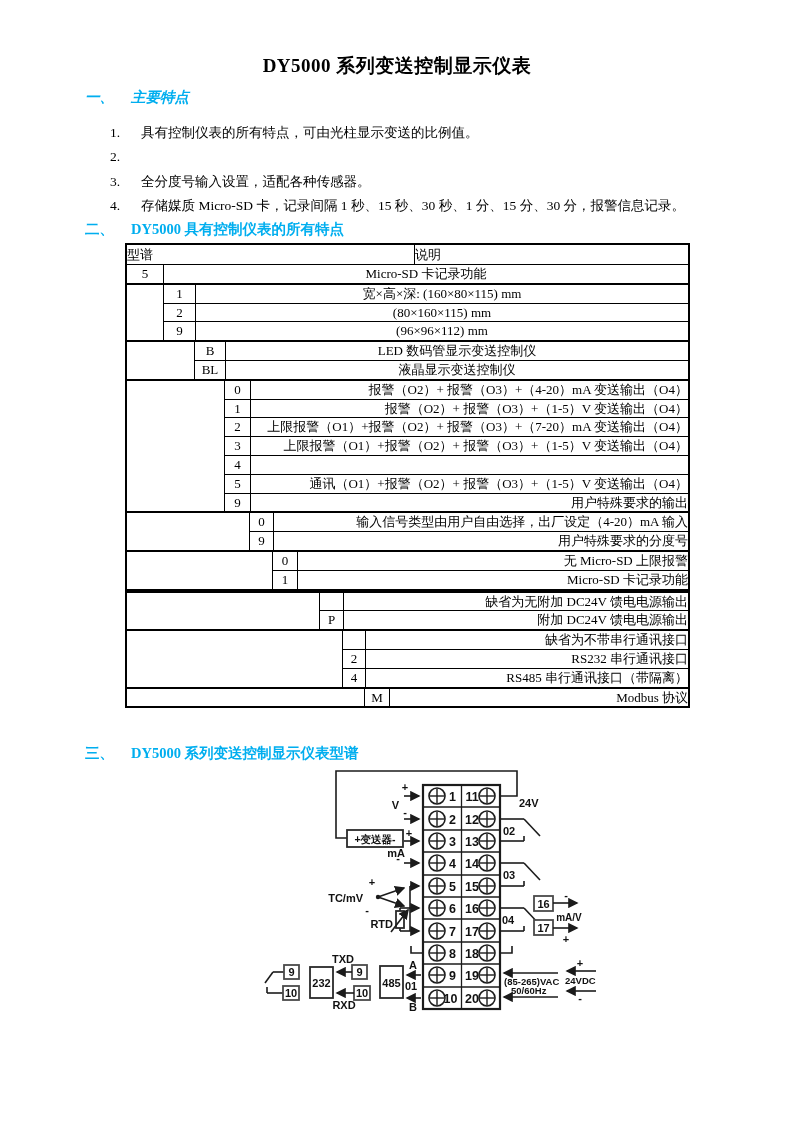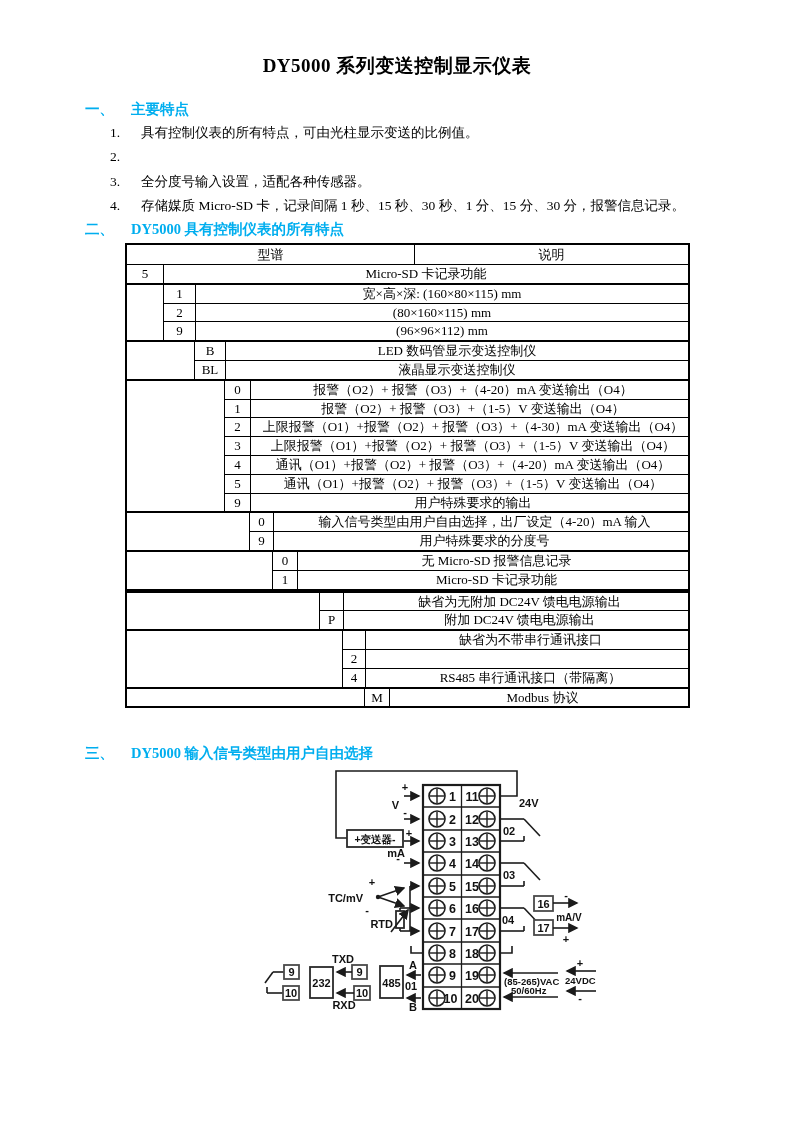--- a/index.html
+++ b/index.html
@@ -26,33 +26,33 @@
   
   .feature-list { left:110px; top:121px; width:620px; font-size:13.5px; }
   .feature-item { display:flex; height:24.4px; line-height:24.4px; }
   .feature-item .f-num { width:31px; }
 
   
   .mtable {
     left:125px; top:243px; width:561px; border:2px solid #000;
     font-size:13px; background:#fff;
   }
-  .mt-header { display:flex; height:19px; line-height:19px; border-bottom:1px solid #000; text-align:center; }
+  .mt-header { display:flex; height:19px; line-height:19px; border-bottom:1px solid #000; text-align:left; }
   .mt-header .h-left  { width:287px; border-right:1px solid #000; }
   .mt-header .h-right { flex:1; }
   .group { display:flex; align-items:stretch; }
   .group + .group { border-top:2px solid #000; }
   .gpad  { border-right:1px solid #000; flex:none; }
   .gbody { flex:1; min-width:0; }
   .trow  { display:flex; height:17.8px; line-height:17.8px; }
   .trow + .trow { border-top:1px solid #000; }
   .tkey  { border-right:1px solid #000; text-align:center; flex:none; }
   .tdesc { flex:1; white-space:nowrap; overflow:hidden; }
   .g-center .tdesc { text-align:center; }
-  .g-left   .tdesc { text-align:center; padding-left:7px; }
+  .g-left   .tdesc { text-align:right; padding-left:7px; }
 
   
   .wiring-svg { left:255px; top:752px; }
   .w  { stroke:#1b1b1b; stroke-width:1.6; fill:none; }
   .thin { stroke:#1b1b1b; stroke-width:1.3; fill:none; }
   .blk { fill:#fff; stroke:#1b1b1b; stroke-width:2.2; }
   .box { fill:#fff; stroke:#2a2a2a; stroke-width:1.8; }
   .jbox{ fill:#fff; stroke:#4a4a4a; stroke-width:1.8; }
   text { font-family:"Liberation Sans","DejaVu Sans",sans-serif; fill:#111; }
   .tnum { font-size:12.5px; font-weight:bold; text-anchor:middle; }
@@ -60,21 +60,21 @@
   .lbm  { font-size:11px;  font-weight:bold; text-anchor:middle; }
   .lbe  { font-size:11px;  font-weight:bold; text-anchor:end; }
   .sm   { font-size:9.5px; font-weight:bold; }
   .cjk  { font-size:10.5px; font-weight:bold; text-anchor:middle; }
 </style>
 </head>
 <body>
 
 <div class="abs doc-title">DY5000 系列变送控制显示仪表</div>
 
-<div class="abs sec-head" style="top:100px;">
+<div class="abs sec-head" style="top:88px;font-style:italic;">
   <span class="sec-num">一、</span><span>主要特点</span>
 </div>
 
 <div class="abs feature-list">
   <div class="feature-item">
     <span class="f-num">1.</span>
     <span>具有控制仪表的所有特点，可由光柱显示变送的比例值。</span>
   </div>
   <div class="feature-item">
     <span class="f-num">2.</span>
@@ -146,29 +146,28 @@
       <div class="trow">
         <div class="tkey" style="width:25px;">0</div>
         <div class="tdesc">报警（O2）+ 报警（O3）+（4-20）mA 变送输出（O4）</div>
       </div>
       <div class="trow">
         <div class="tkey" style="width:25px;">1</div>
         <div class="tdesc">报警（O2）+ 报警（O3）+（1-5）V 变送输出（O4）</div>
       </div>
       <div class="trow">
         <div class="tkey" style="width:25px;">2</div>
-        <div class="tdesc">上限报警（O1）+报警（O2）+ 报警（O3）+（4-30）mA 变送输出（O4）</div>
+        <div class="tdesc">上限报警（O1）+报警（O2）+ 报警（O3）+（7-20）mA 变送输出（O4）</div>
       </div>
       <div class="trow">
         <div class="tkey" style="width:25px;">3</div>
         <div class="tdesc">上限报警（O1）+报警（O2）+ 报警（O3）+（1-5）V 变送输出（O4）</div>
       </div>
       <div class="trow">
         <div class="tkey" style="width:25px;">4</div>
-        <div class="tdesc">通讯（O1）+报警（O2）+ 报警（O3）+（4-20）mA 变送输出（O4）</div>
       </div>
       <div class="trow">
         <div class="tkey" style="width:25px;">5</div>
         <div class="tdesc">通讯（O1）+报警（O2）+ 报警（O3）+（1-5）V 变送输出（O4）</div>
       </div>
       <div class="trow">
         <div class="tkey" style="width:25px;">9</div>
         <div class="tdesc">用户特殊要求的输出</div>
       </div>
     </div>
@@ -186,21 +185,21 @@
         <div class="tdesc">用户特殊要求的分度号</div>
       </div>
     </div>
   </div>
 
   <div class="group g-left">
     <div class="gpad" style="width:145px;"></div>
     <div class="gbody">
       <div class="trow">
         <div class="tkey" style="width:24px;">0</div>
-        <div class="tdesc">无 Micro-SD 报警信息记录</div>
+        <div class="tdesc">无 Micro-SD 上限报警</div>
       </div>
       <div class="trow">
         <div class="tkey" style="width:24px;">1</div>
         <div class="tdesc">Micro-SD 卡记录功能</div>
       </div>
     </div>
   </div>
 
   <div class="group g-left">
     <div class="gpad" style="width:169px;"></div>
@@ -222,41 +221,42 @@
 
   <div class="group g-left">
     <div class="gpad" style="width:215px;"></div>
     <div class="gbody">
       <div class="trow">
         <div class="tkey" style="width:22px;"></div>
         <div class="tdesc">缺省为不带串行通讯接口</div>
       </div>
       <div class="trow">
         <div class="tkey" style="width:22px;">2</div>
+        <div class="tdesc">RS232 串行通讯接口</div>
       </div>
       <div class="trow">
         <div class="tkey" style="width:22px;">4</div>
         <div class="tdesc">RS485 串行通讯接口（带隔离）</div>
       </div>
     </div>
   </div>
 
   <div class="group g-left">
     <div class="gpad" style="width:237px;"></div>
     <div class="gbody">
       <div class="trow">
         <div class="tkey" style="width:24px;">M</div>
         <div class="tdesc">Modbus 协议</div>
       </div>
     </div>
   </div>
 </div>
 
 <div class="abs sec-head" style="top:744px;">
-  <span class="sec-num">三、</span><span>DY5000 输入信号类型由用户自由选择</span>
+  <span class="sec-num">三、</span><span>DY5000 系列变送控制显示仪表型谱</span>
 </div>
 
 <svg class="abs wiring-svg" width="365" height="268" viewBox="255 752 365 268" xmlns="http://www.w3.org/2000/svg">
   <defs>
     <marker id="ah" viewBox="0 0 10 10" refX="8.5" refY="5" markerWidth="6.5" markerHeight="6.5" orient="auto">
       <path d="M0,0 L10,5 L0,10 z" fill="#1b1b1b"></path>
     </marker>
     <g id="screw">
       <circle r="8" fill="#fff" stroke="#1b1b1b" stroke-width="1.6"></circle>
       <line x1="0" y1="-7" x2="0" y2="7" stroke="#1b1b1b" stroke-width="1.4"></line>

